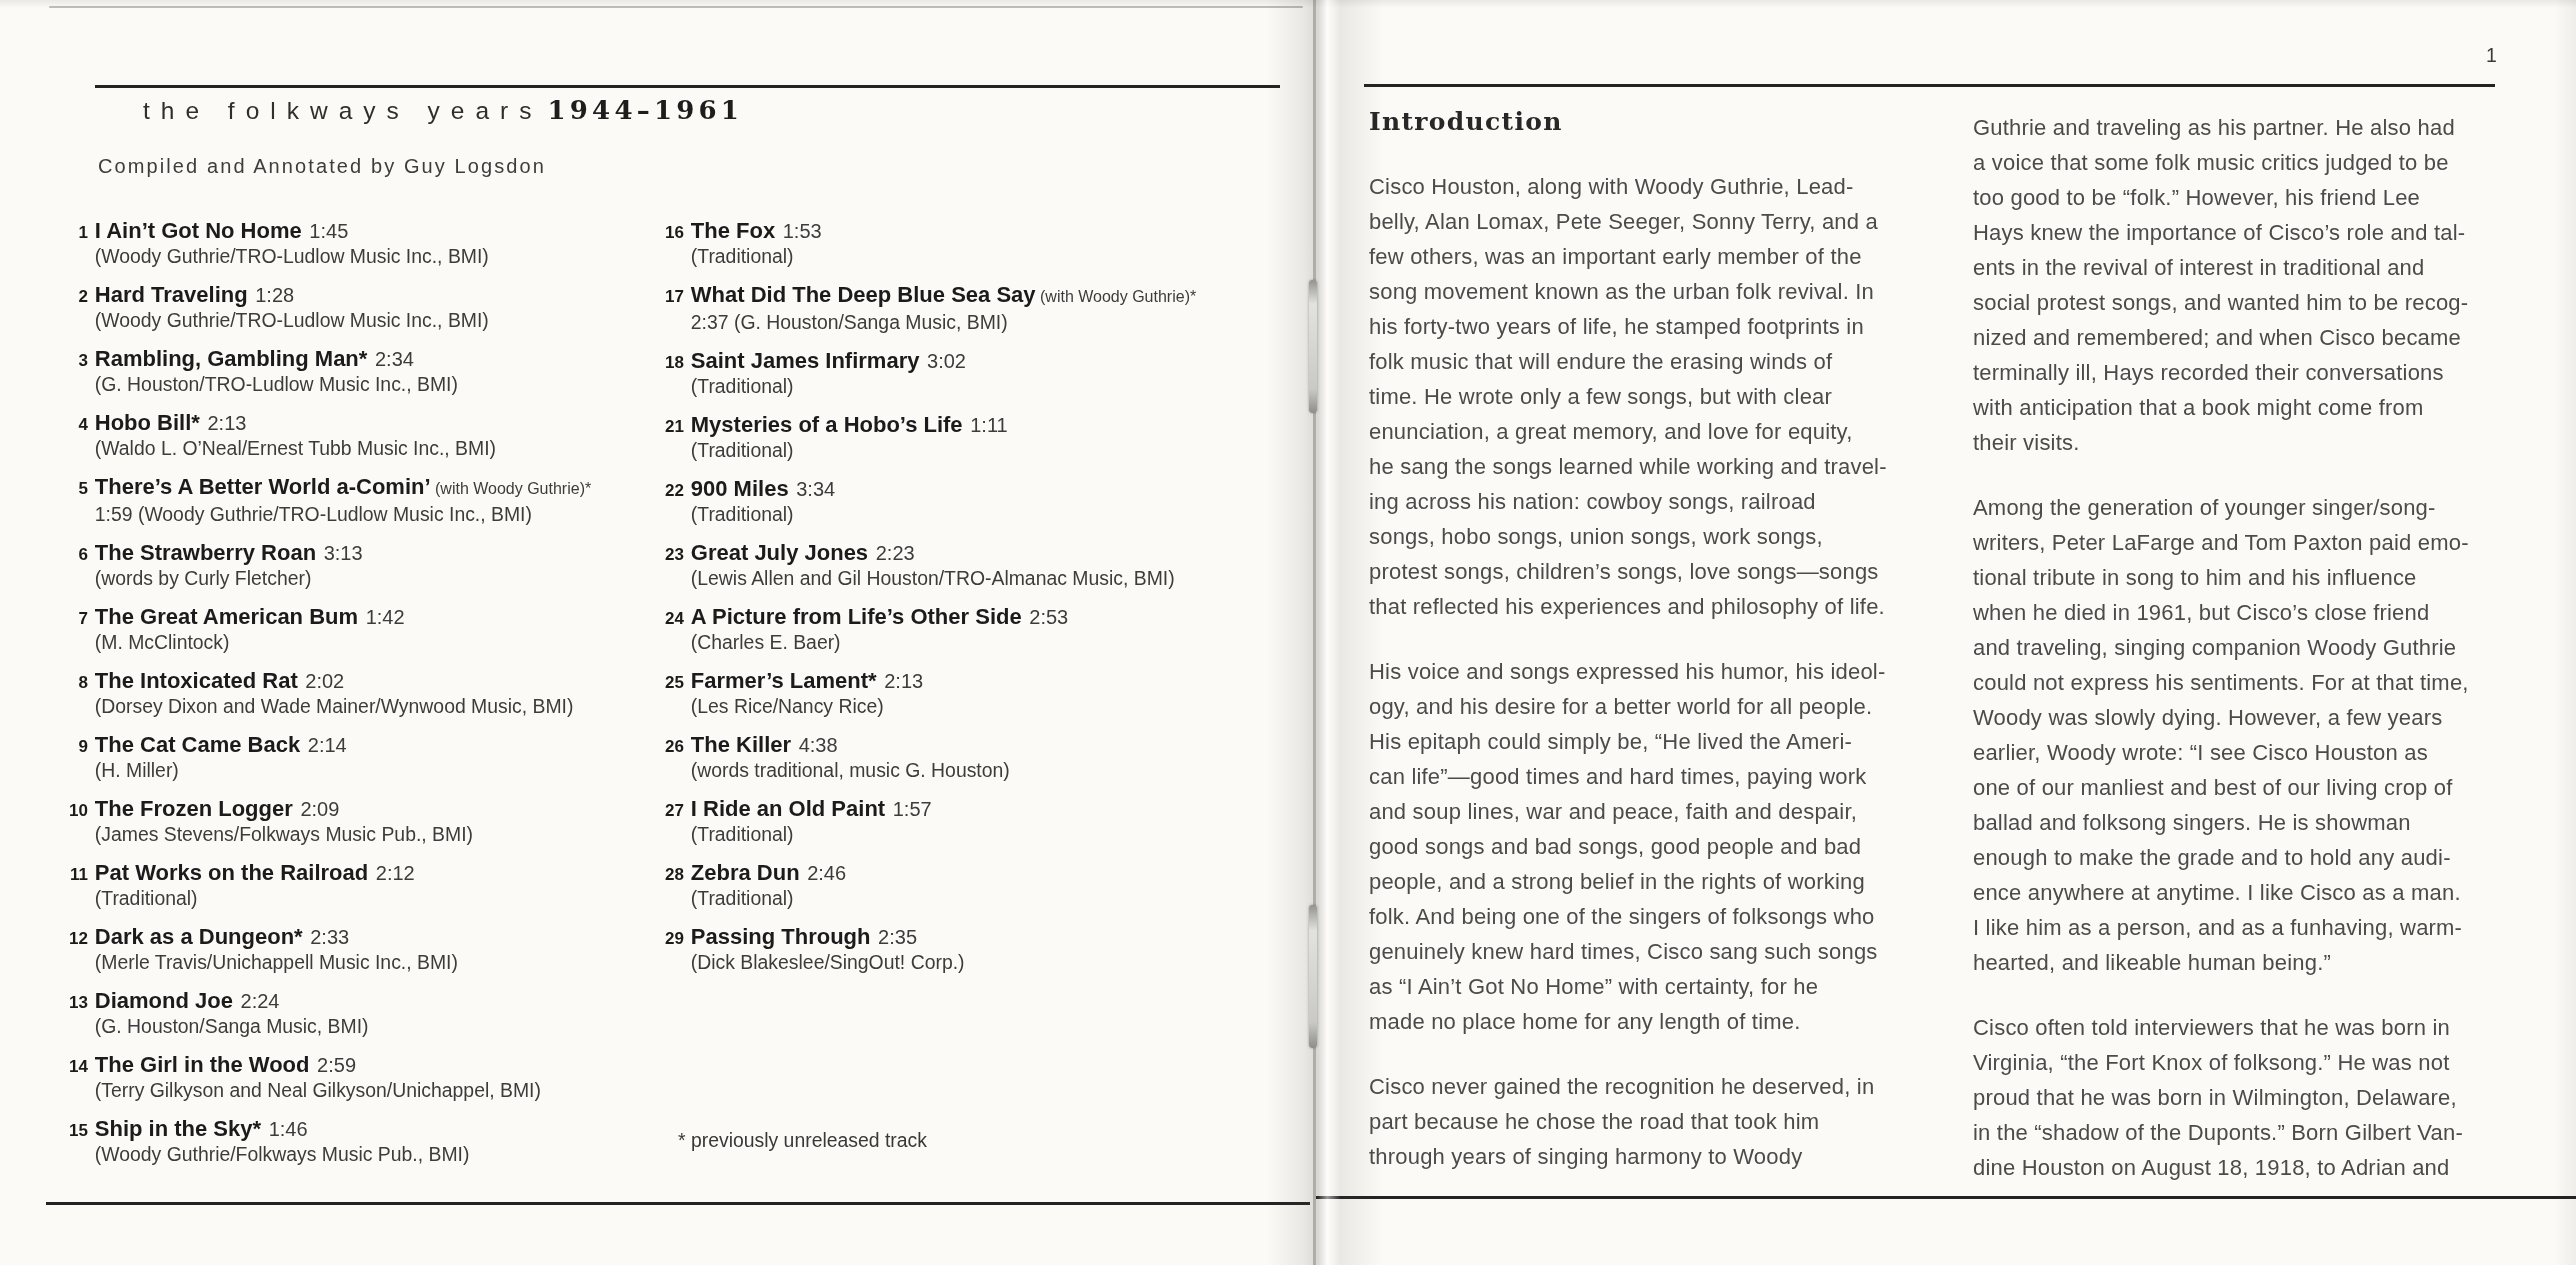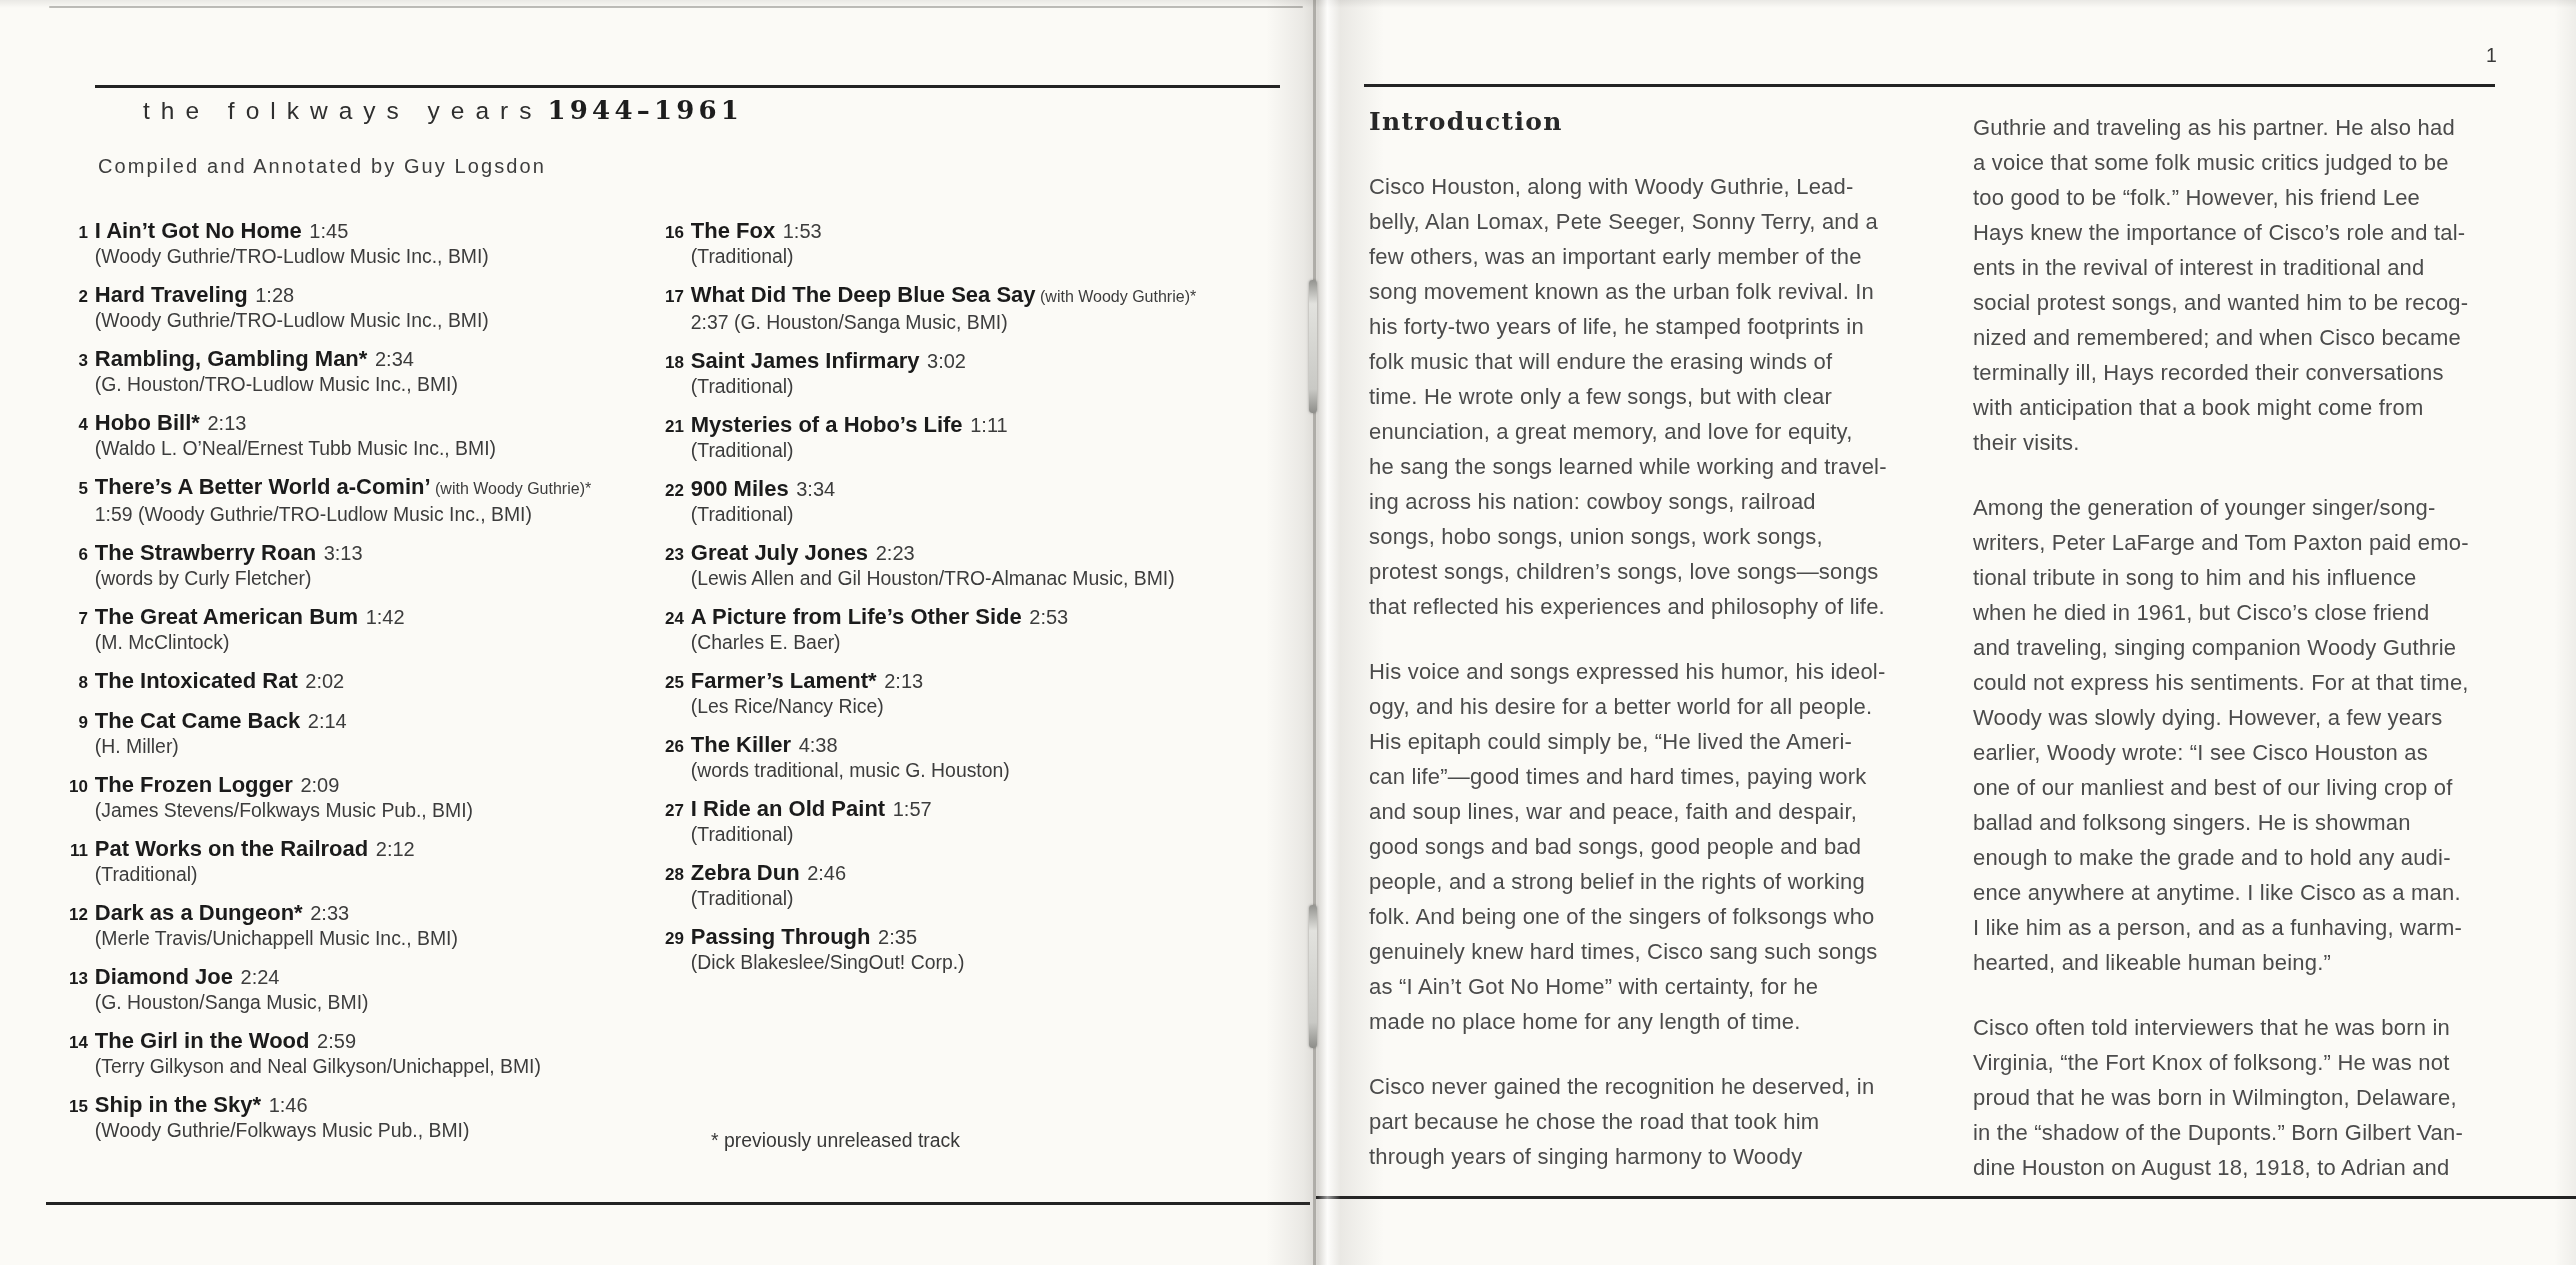--- a/index.html
+++ b/index.html
@@ -41,21 +41,21 @@
   
   .tracks{position:absolute;top:218px;}
   #col1{left:49px;width:582px;}
   #col2{left:645px;width:658px;}
   .track{display:grid;grid-template-columns:39px auto;column-gap:6.8px;margin-bottom:13.5px;}
   .tnum{text-align:right;font-weight:bold;font-size:17px;color:#1b1b1b;padding-top:5px;}
   .tline1{font-weight:bold;font-size:22px;line-height:26px;color:#1b1b1b;white-space:nowrap;}
   .tsuffix{font-weight:normal;font-size:16px;color:#3c3c3c;}
   .ttime{font-weight:normal;font-size:20px;color:#3c3c3c;margin-left:7.6px;}
   .tcredit{font-weight:normal;font-size:19.4px;line-height:24.5px;color:#3c3c3c;white-space:nowrap;}
-  #footnote{position:absolute;left:711px;top:1129px;font-size:19.4px;color:#383838;}
+  #footnote{position:absolute;left:678px;top:1129px;font-size:19.4px;color:#383838;}
 
   
   #page-num{position:absolute;left:2486px;top:44px;font-size:19.4px;color:#3a3a3a;}
   .bodycol{position:absolute;width:608px;}
   #intro-col{left:1369px;top:105px;}
   #right-col{left:1973px;top:110px;}
   .intro-h{font-family:"DejaVu Serif",serif;font-weight:bold;font-size:25px;letter-spacing:1.3px;color:#272727;line-height:34px;margin:0;}
   .para{margin-top:30px;}
   #right-col .para:first-child{margin-top:0;}
   .tl{font-size:22px;line-height:35px;color:#4b4b4b;white-space:nowrap;letter-spacing:0.2px;}
@@ -131,20 +131,21 @@
         <div class="tnum">7</div>
         <div class="tbody">
           <div class="tline1"><span class="ttitle">The Great American Bum</span><span class="ttime">1:42</span></div>
           <div class="tcredit">(M. McClintock)</div>
         </div>
       </div>
       <div class="track">
         <div class="tnum">8</div>
         <div class="tbody">
           <div class="tline1"><span class="ttitle">The Intoxicated Rat</span><span class="ttime">2:02</span></div>
+          <div class="tcredit">(Dorsey Dixon and Wade Mainer/Wynwood Music, BMI)</div>
         </div>
       </div>
       <div class="track">
         <div class="tnum">9</div>
         <div class="tbody">
           <div class="tline1"><span class="ttitle">The Cat Came Back</span><span class="ttime">2:14</span></div>
           <div class="tcredit">(H. Miller)</div>
         </div>
       </div>
       <div class="track">

